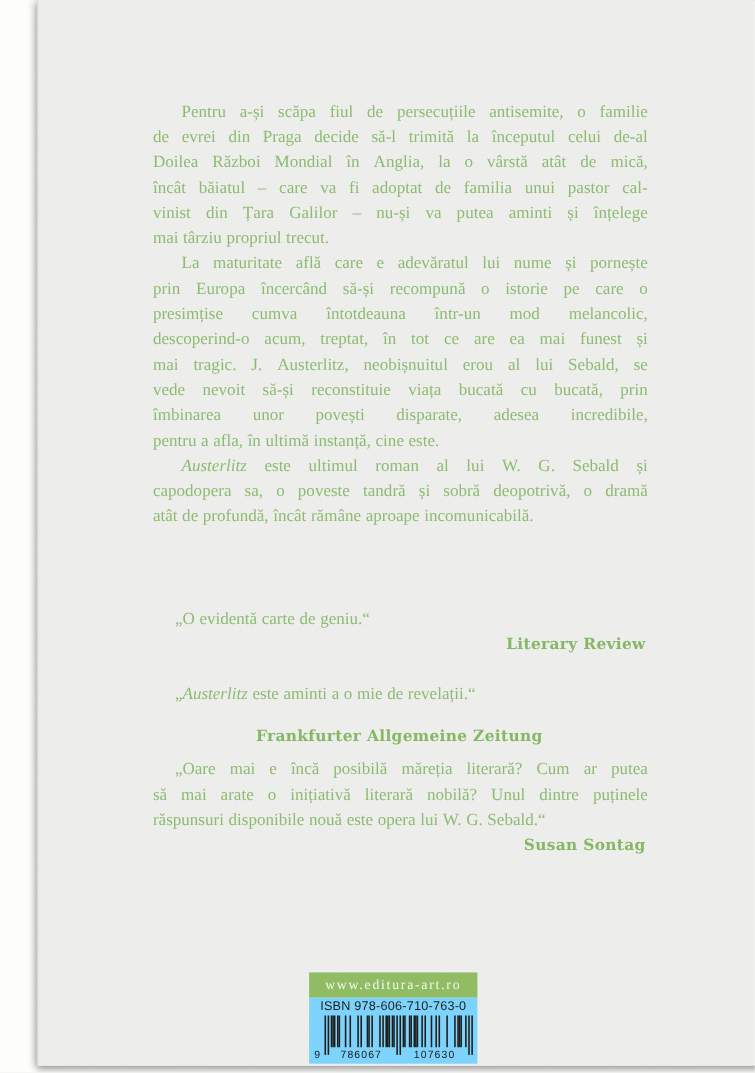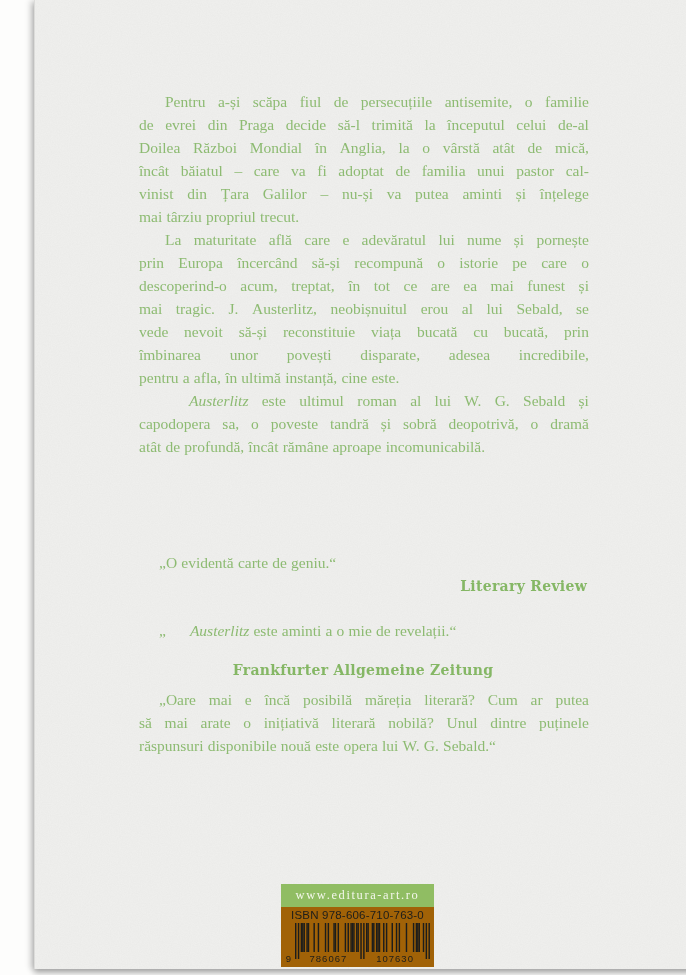--- a/index.html
+++ b/index.html
@@ -41,34 +41,34 @@
   .q3{top:688px;} .a3{top:758px;}
   
   .footer{position:absolute;left:246px;top:884px;width:153px;}
   .webbar{
     height:23px;background:var(--bar-green,#90bd63);
     color:var(--bar-text,#f4f7ec);
     font-family:"Liberation Serif", serif;font-size:12.5px;line-height:23px;
     letter-spacing:1.6px;text-align:center;
   }
   .isbnbox{
-    background:#a16207;height:60px;display:flex;flex-direction:column;
+    background:#7dd3fc;height:60px;display:flex;flex-direction:column;
     align-items:center;padding-top:2px;box-sizing:border-box;
   }
   .isbn{
     font-family:"Liberation Sans", sans-serif;font-size:11.5px;line-height:13px;
     color:var(--ink,#1d1d1b);letter-spacing:.2px;white-space:nowrap;
   }
   .barcode-svg{margin-top:1px;}
   .barcode-svg rect{fill:var(--ink,#1d1d1b);}
   .barcode-svg text{
     font-family:"Liberation Sans", sans-serif;font-size:9.5px;
     fill:var(--ink,#1d1d1b);letter-spacing:1px;
   }
-  i{margin-left:24px;}
+  i{}
 </style>
 </head>
 <body>
 
 <div class="scene">
   <div class="cover">
 
     <svg class="texture" xmlns="http://www.w3.org/2000/svg">
       <filter id="paperNoise">
         <feTurbulence type="fractalNoise" baseFrequency="0.9" numOctaves="2" seed="7" result="n"></feTurbulence>
@@ -169,20 +169,28 @@
             <span>încercând</span>
             <span>să-și</span>
             <span>recompună</span>
             <span>o</span>
             <span>istorie</span>
             <span>pe</span>
             <span>care</span>
             <span>o</span>
           </div>
           <div class="line">
+            <span>presimțise</span>
+            <span>cumva</span>
+            <span>întotdeauna</span>
+            <span>într-un</span>
+            <span>mod</span>
+            <span>melancolic,</span>
+          </div>
+          <div class="line">
             <span>descoperind-o</span>
             <span>acum,</span>
             <span>treptat,</span>
             <span>în</span>
             <span>tot</span>
             <span>ce</span>
             <span>are</span>
             <span>ea</span>
             <span>mai</span>
             <span>funest</span>
@@ -322,20 +330,21 @@
           <span>disponibile</span>
           <span>nouă</span>
           <span>este</span>
           <span>opera</span>
           <span>lui</span>
           <span>W.</span>
           <span>G.</span>
           <span>Sebald.“</span>
         </div>
       </div>
+    <div class="attribution a3">Susan Sontag</div>
 
     <div class="footer">
       <div class="webbar">www.editura-art.ro</div>
       <div class="isbnbox">
         <div class="isbn">ISBN 978-606-710-763-0</div>
         <svg class="barcode-svg" width="148" height="41" viewBox="-11 0 148 41" xmlns="http://www.w3.org/2000/svg">
             <rect x="0.00" y="0" width="1.42" height="36"></rect>
             <rect x="2.84" y="0" width="1.42" height="36"></rect>
             <rect x="5.68" y="0" width="1.42" height="29"></rect>
             <rect x="7.10" y="0" width="1.42" height="29"></rect>

